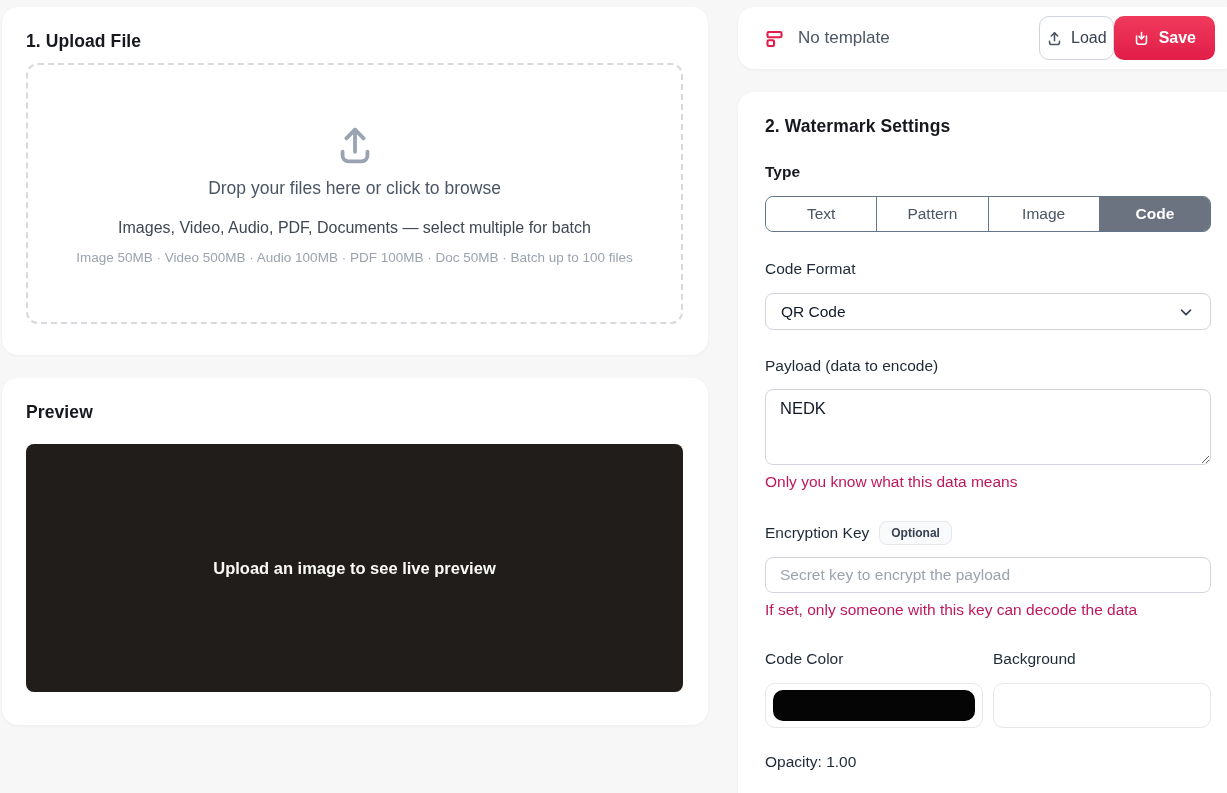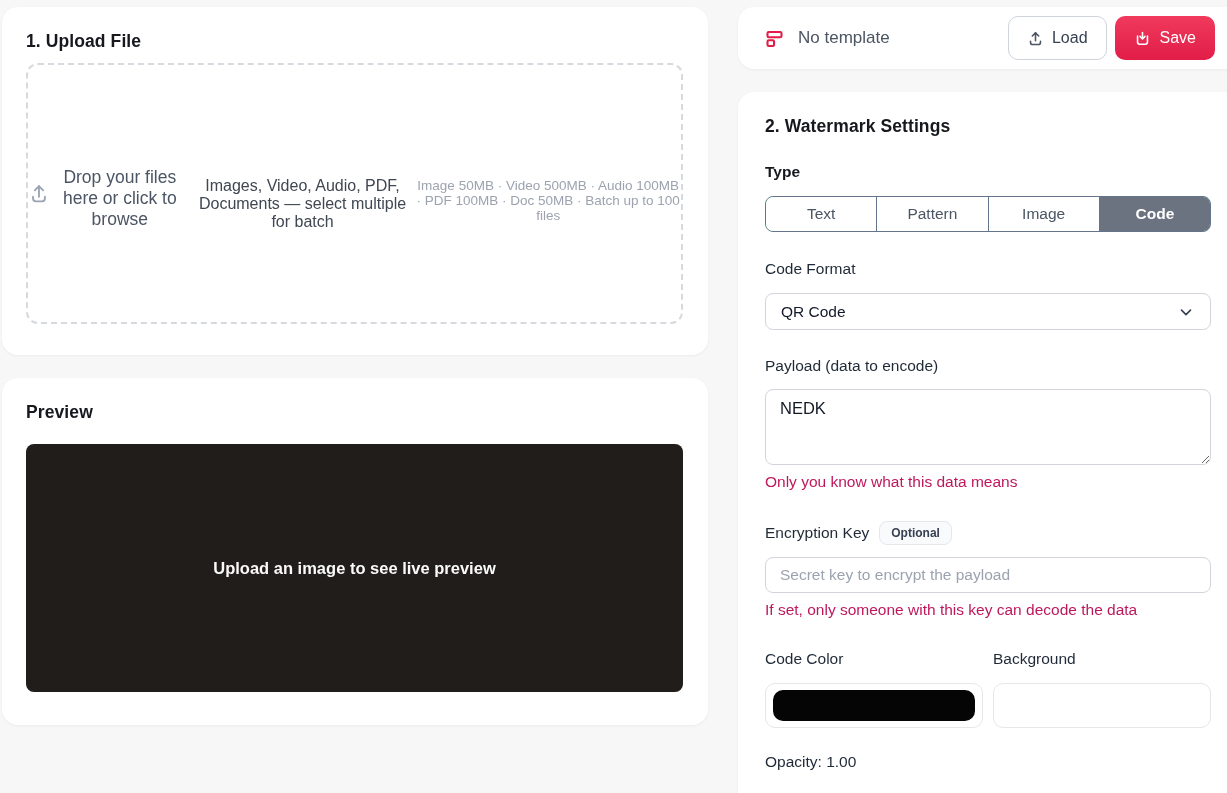--- a/index.html
+++ b/index.html
@@ -15,21 +15,21 @@
     background:#fff;
     border-radius:16px;
     box-shadow:0 1px 3px rgba(0,0,0,.05);
   }
   
   .upload-card { left:2px; top:7px; width:706px; height:348px; padding:24px 25px 22px 24px; }
   .card-title { font-size:17.5px; font-weight:700; color:#16181d; letter-spacing:.1px; }
   .dropzone {
     margin-top:11px; height:261px;
     border:2px dashed #d6d9de; border-radius:12px;
-    display:flex; flex-direction:row; align-items:center; justify-content:center;
+    display:flex; flex-direction:column; align-items:center; justify-content:center;
     text-align:center; cursor:pointer; background:#fff;
   }
   .dz-icon { width:46px; height:46px; color:#9aa3b2; }
   .dz-line1 { margin-top:9px; font-size:17.5px; color:#4b5563; }
   .dz-line2 { margin-top:20px; font-size:16px; color:#3f4752; }
   .dz-line3 { margin-top:13px; font-size:13.5px; color:#9ca3af;text-align:center; }
 
   .preview-card { left:2px; top:378px; width:706px; height:347px; padding:24px 25px 0 24px; }
   .preview-box {
     margin-top:21px; height:248px; width:657px;
@@ -44,26 +44,26 @@
     display:flex; align-items:center; padding:0 24px 0 26px;
   }
   .tpl-icon { width:21px; height:21px; color:#e11d48; flex:none; }
   .tpl-status { margin-left:13px; font-size:17px; color:#4b5563; }
   .tpl-spacer { flex:1; }
   .btn {
     height:44px; border-radius:10px; display:flex; align-items:center;
     font-size:16px; cursor:pointer; user-select:none;
   }
   .btn-load {
-    padding:0 18px; background:#fff; border:1px solid #cfd4da; color:#374151; gap:8px;
+    padding:0 6px; background:#fff; border:1px solid #cfd4da; color:#374151; gap:8px;
   }
   .btn-save {
-    margin-left:8px; margin-right:1px; padding:16px 19px;
+    margin-right:1px; padding:16px 19px;
     background:linear-gradient(180deg,#f03a5c,#e11d48);
-    border:none; color:#fff; font-weight:400; gap:9px;
+    border:none; color:#fff; font-weight:700; gap:9px;
   }
   .btn svg { width:17px; height:17px; }
 
   .settings-card {
     left:738px; top:92px; width:502px; height:760px;
     padding:24px 30px 0 27px; border-radius:16px;
   }
   .field-label { font-size:15.5px; color:#1f2937; }
   .label-type { margin-top:26px; font-weight:700; color:#16181d; }
   .segmented {

